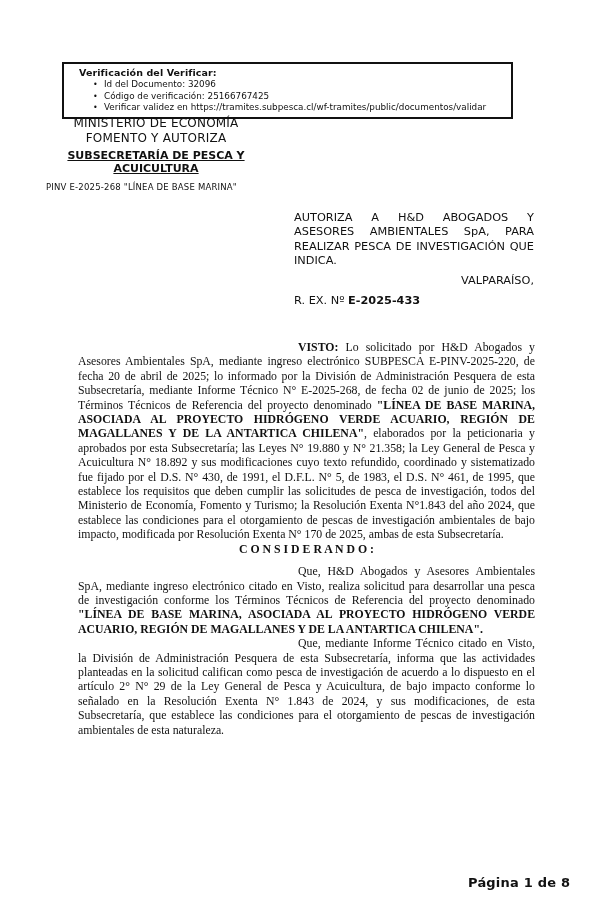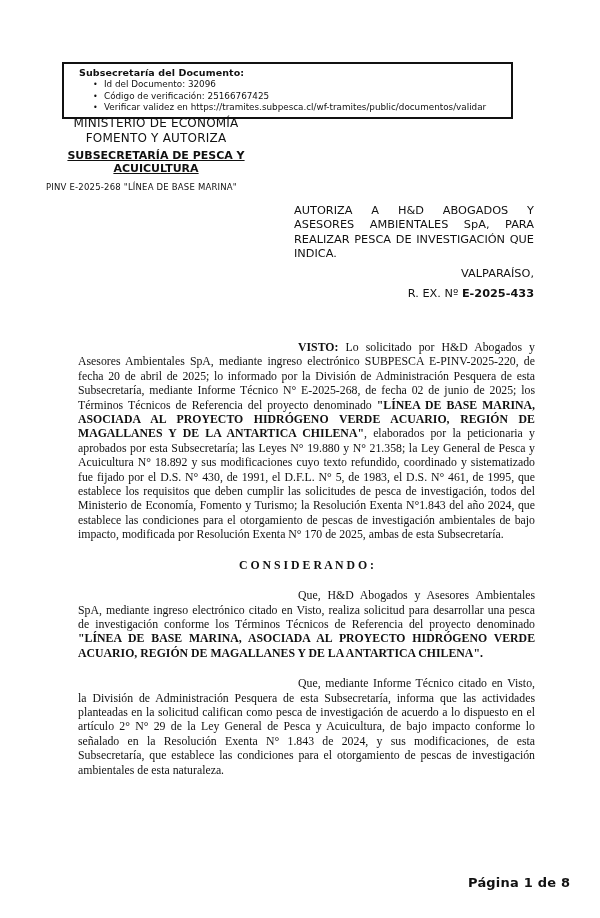--- a/index.html
+++ b/index.html
@@ -57,29 +57,29 @@
     margin-left: 8px;
     text-align: left;
     font-size: 8.5px;
     letter-spacing: 0.2px;
     white-space: nowrap;
   }
 
   
   .subject-block {
     position: absolute;
-    left: 294px; top: 204px;
+    left: 294px; top: 211px;
     width: 240px;
     font-size: 11.3px;
     line-height: 14.4px;
   }
   .subject-block p { margin: 0; }
   .subject { text-align: justify; }
   .city { margin-top: 5px !important; text-align: right; }
-  .res-line { margin-top: 6px !important; text-align: right; }
+  .res-line { margin-top: 6px !important; }
   .date-line { margin-top: 11px !important; }
 
   
   .body-text {
     position: absolute;
     left: 78px; top: 340px;
     width: 457px;
     font-size: 11.8px;
     line-height: 14.4px;
     font-family: Liberation Serif, serif;
@@ -88,38 +88,38 @@
     margin: 0;
     text-align: justify;
     text-indent: 220px;
   }
   .heading-centered {
     margin: 5px 0 8px 0;
     text-align: center;
     font-weight: bold;
     text-indent: 0;
   }
-  .para + .para { margin-top: 16px; }
+  .para + .para { margin-top: 0; }
 
   
   .footer {
     position: absolute;
     left: 468px; top: 875px;
     font-size: 13px;
     font-weight: bold;
     letter-spacing: 0.2px;
   }
 </style>
 </head>
 <body>
 
 <div class="page">
 
   <div class="verify-box">
-    <div class="verify-title">Subsecretaría del Documento:</div>
+    <div class="verify-title">Verificación del Verificar:</div>
     <div class="verify-item">
       <span class="bullet">•</span><span>Id del Documento: 32096</span>
     </div>
     <div class="verify-item">
       <span class="bullet">•</span><span>Código de verificación: 25166767425</span>
     </div>
     <div class="verify-item">
       <span class="bullet">•</span><span>Verificar validez en https://tramites.subpesca.cl/wf-tramites/public/documentos/validar</span>
     </div>
   </div>

